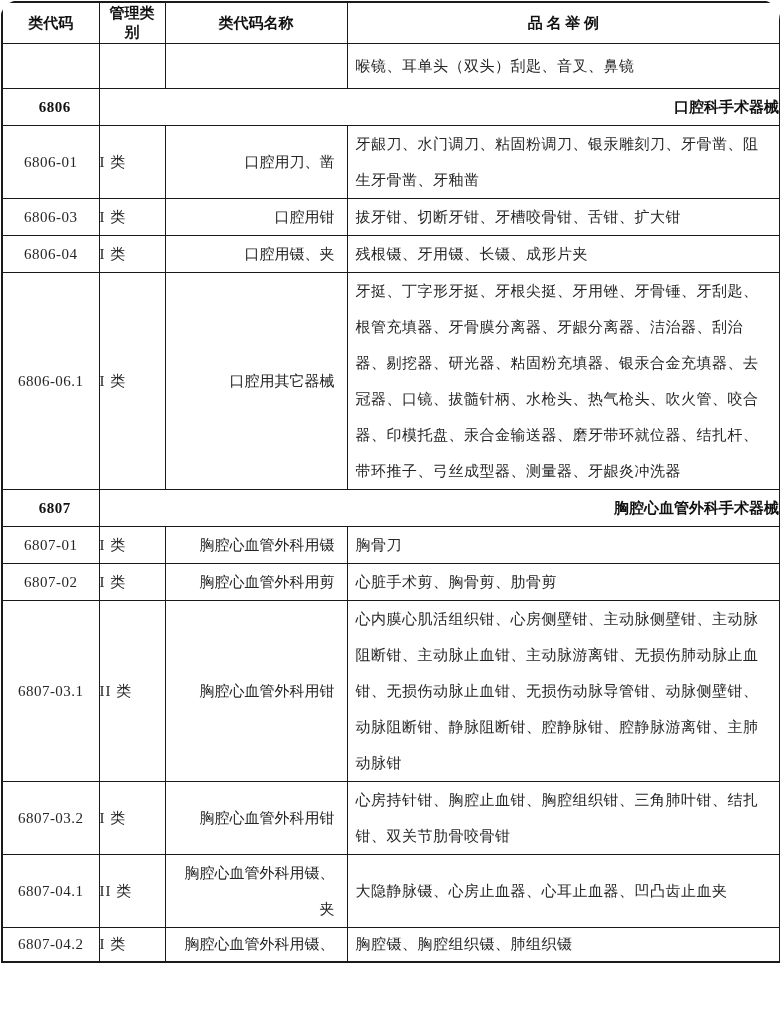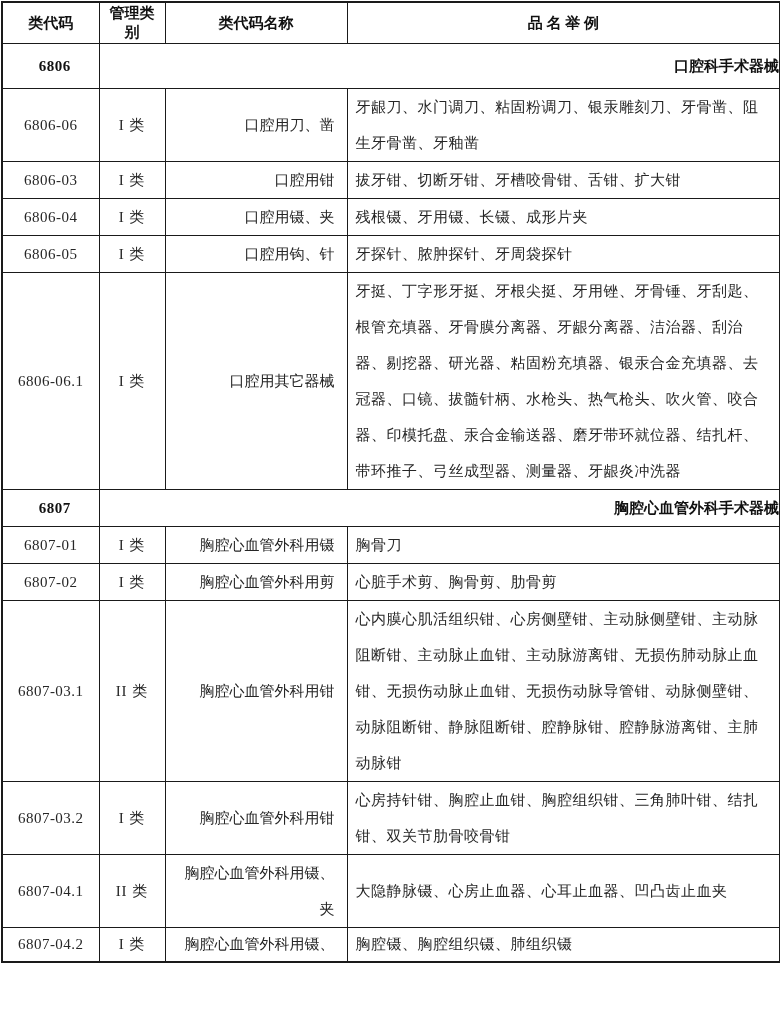--- a/index.html
+++ b/index.html
@@ -5,21 +5,21 @@
   :root{
     --border:#1a1a1a;
     --text:#262626;
     --bg:#ffffff;
   }
   html,body{margin:0;padding:0;}
   body{
     width:780px;height:1028px;overflow:hidden;background:var(--bg);
     font-family:"Liberation Serif","DejaVu Serif",serif;
   }
-  .page{width:780px;height:1028px;overflow:hidden;background:var(--bg);}
+  .page{width:780px;height:1028px;overflow:hidden;background:var(--bg);border-radius:20px;}
   table.cls-table{
     border-collapse:collapse;table-layout:fixed;
     width:778px;margin:1px 1px 0 1px;
     border:2px solid var(--border);
   }
   .cls-table th,.cls-table td{
     border:1px solid var(--border);
     color:var(--text);
     font-size:15px;
     vertical-align:middle;
@@ -27,21 +27,21 @@
     overflow:hidden;
     word-break:break-all;
   }
   .cls-table thead th{
     font-weight:bold;color:#111;
     text-align:center;line-height:19px;
     padding:1px 6px;height:38px;
   }
   .cls-table tbody td{line-height:36px;}
   td.code-cell{text-align:center;letter-spacing:0.5px;}
-  td.class-cell{text-align:center;letter-spacing:1px;}
+  td.class-cell{text-align:left;letter-spacing:1px;}
   td.name-cell{text-align:right;padding:0 12px 0 8px;}
   td.examples-cell{text-align:left;padding:0 6px 0 8px;letter-spacing:0.5px;}
   tr.section-row td{font-weight:bold;color:#111;padding-left:8px;}
   td.section-title-cell{text-align:right;padding-left:248px;}
   
   tbody tr:nth-child(1) td{height:44px;}
   tbody tr:nth-child(13) td{line-height:33px;}  
   tbody tr:nth-child(15) td{line-height:33px;}  
 </style>
 </head>
@@ -57,47 +57,47 @@
     </colgroup>
     <thead>
       <tr>
         <th>类代码</th>
         <th>管理类别</th>
         <th>类代码名称</th>
         <th>品 名 举 例</th>
       </tr>
     </thead>
     <tbody id="table-body">
+        <tr>
+          <td class="code-cell"></td>
+          <td class="class-cell"></td>
+          <td class="name-cell"></td>
+          <td class="examples-cell">喉镜、耳单头（双头）刮匙、音叉、鼻镜</td>
+        </tr>
         <tr class="section-row">
           <td class="code-cell section-code-cell">6806</td>
           <td class="section-title-cell" colspan="3">口腔科手术器械</td>
         </tr>
         <tr>
-          <td class="code-cell">6806-06</td>
+          <td class="code-cell">6806-01</td>
           <td class="class-cell">I 类</td>
           <td class="name-cell">口腔用刀、凿</td>
           <td class="examples-cell">牙龈刀、水门调刀、粘固粉调刀、银汞雕刻刀、牙骨凿、阻生牙骨凿、牙釉凿</td>
         </tr>
         <tr>
           <td class="code-cell">6806-03</td>
           <td class="class-cell">I 类</td>
           <td class="name-cell">口腔用钳</td>
           <td class="examples-cell">拔牙钳、切断牙钳、牙槽咬骨钳、舌钳、扩大钳</td>
         </tr>
         <tr>
           <td class="code-cell">6806-04</td>
           <td class="class-cell">I 类</td>
           <td class="name-cell">口腔用镊、夹</td>
           <td class="examples-cell">残根镊、牙用镊、长镊、成形片夹</td>
-        </tr>
-        <tr>
-          <td class="code-cell">6806-05</td>
-          <td class="class-cell">I 类</td>
-          <td class="name-cell">口腔用钩、针</td>
-          <td class="examples-cell">牙探针、脓肿探针、牙周袋探针</td>
         </tr>
         <tr>
           <td class="code-cell">6806-06.1</td>
           <td class="class-cell">I 类</td>
           <td class="name-cell">口腔用其它器械</td>
           <td class="examples-cell">牙挺、丁字形牙挺、牙根尖挺、牙用锉、牙骨锤、牙刮匙、根管充填器、牙骨膜分离器、牙龈分离器、洁治器、刮治器、剔挖器、研光器、粘固粉充填器、银汞合金充填器、去冠器、口镜、拔髓针柄、水枪头、热气枪头、吹火管、咬合器、印模托盘、汞合金输送器、磨牙带环就位器、结扎杆、带环推子、弓丝成型器、测量器、牙龈炎冲洗器</td>
         </tr>
         <tr class="section-row">
           <td class="code-cell section-code-cell">6807</td>
           <td class="section-title-cell" colspan="3">胸腔心血管外科手术器械</td>

